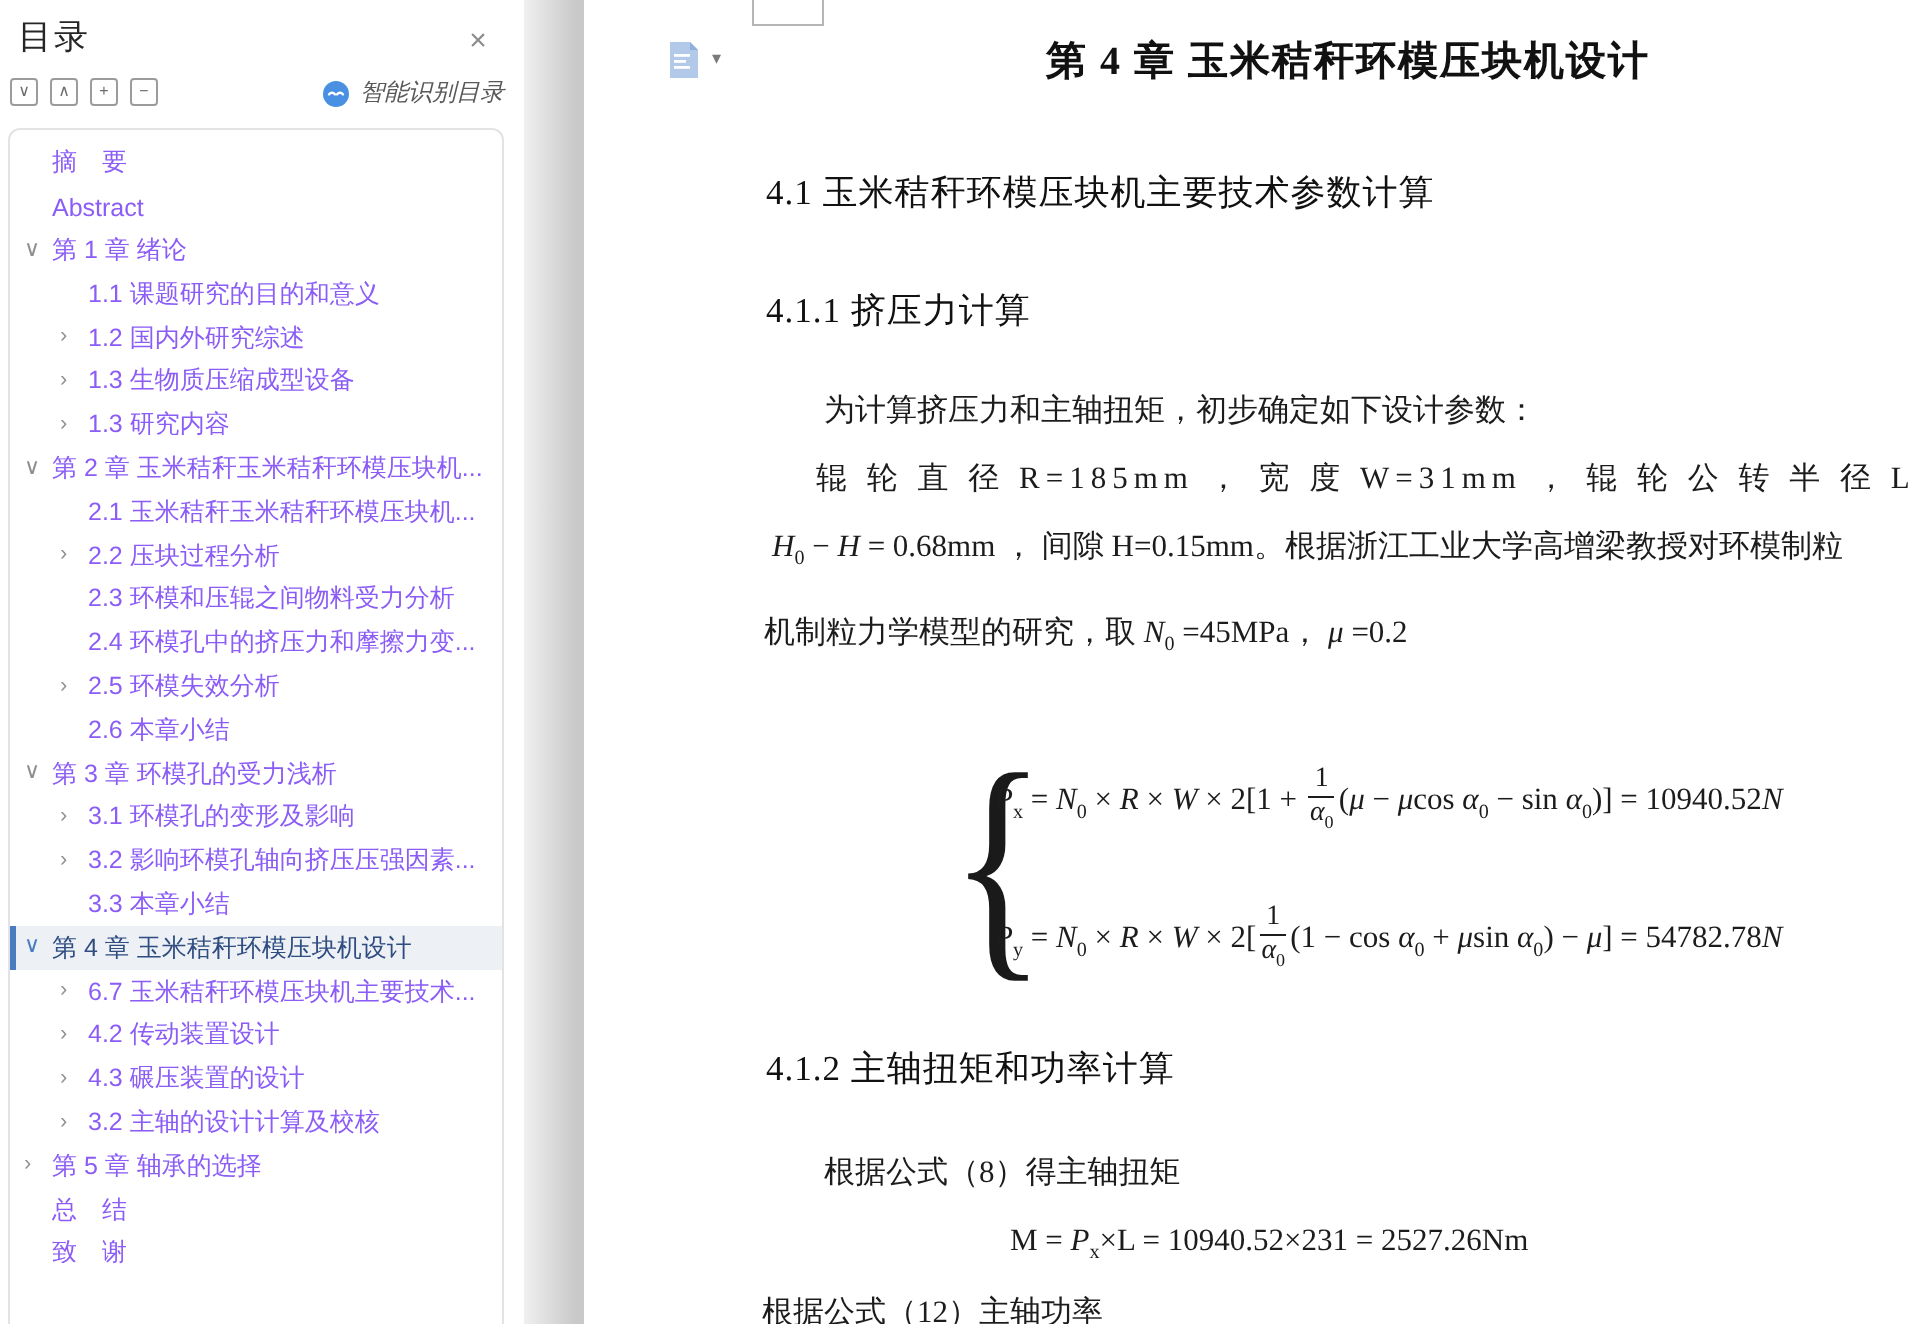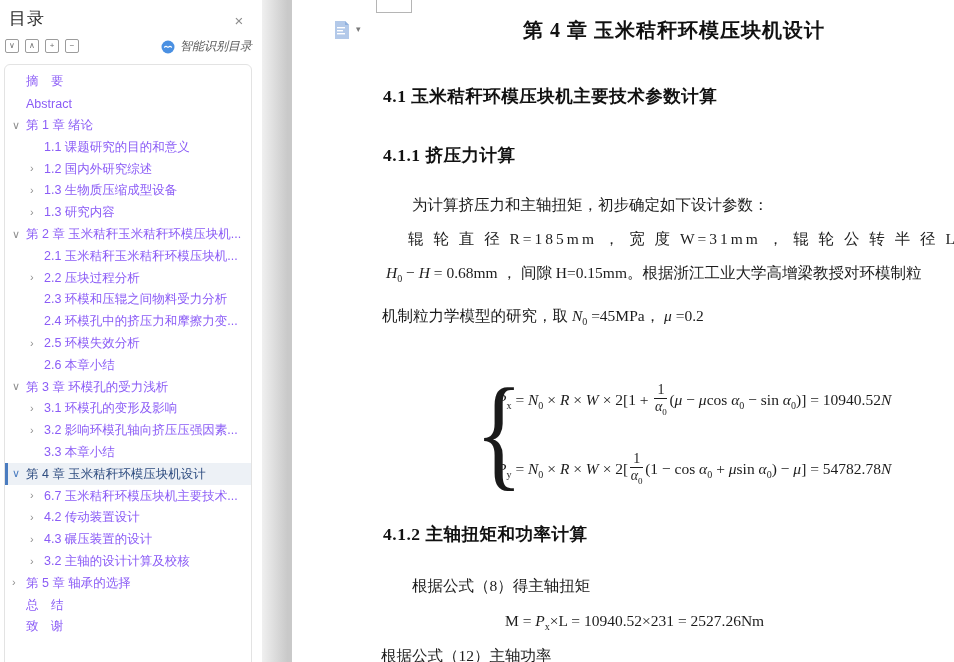--- a/index.html
+++ b/index.html
@@ -35,21 +35,21 @@
   .gutter{position:absolute;left:262px;top:0;width:30px;height:662px;
     background:linear-gradient(to right,#f0f0f0,#c9c9c9 85%,#c9c9c9);z-index:2;}
   
   .page{position:absolute;left:292px;top:0;width:662px;height:662px;background:#fff;overflow:hidden;
     font-family:"Liberation Serif","DejaVu Serif",serif;color:#1c1c1c;}
   .page .abs{position:absolute;white-space:nowrap;}
   .corner-box{position:absolute;left:84px;top:-7px;width:34px;height:18px;border:1px solid #b5b5b5;background:#fff;}
   .doc-icon{position:absolute;left:42px;top:21px;width:16px;height:18px;cursor:pointer;}
   .caret-down{position:absolute;left:64px;top:24px;font-size:9px;color:#7a7a7a;cursor:pointer;}
   .doc-title{left:102px;top:17px;width:560px;text-align:center;font-size:20px;font-weight:bold;color:#111;letter-spacing:1px;}
-  .h2{left:91px;font-size:17.5px;font-weight:bold;color:#111;letter-spacing:0.5px;}
+  .h2{left:91px;font-size:17.5px;font-weight:normal;color:#111;letter-spacing:0.5px;}
   .body-line{font-size:15.5px;}
   .p2{letter-spacing:3px;}
   .brace{left:183px;top:369px;font-size:100px;line-height:100px;transform:scaleY(1.26);
     transform-origin:top left;font-weight:400;color:#1a1a1a;}
   .it{font-style:italic;}
   sub{font-size:0.65em;}
   .frac{display:inline-block;vertical-align:middle;text-align:center;font-size:0.9em;margin:0 2px;position:relative;top:-2px;}
   .frac .num{display:block;border-bottom:1px solid #1c1c1c;padding:0 3px;line-height:1.15;}
   .frac .den{display:block;line-height:1.15;}
 </style>

